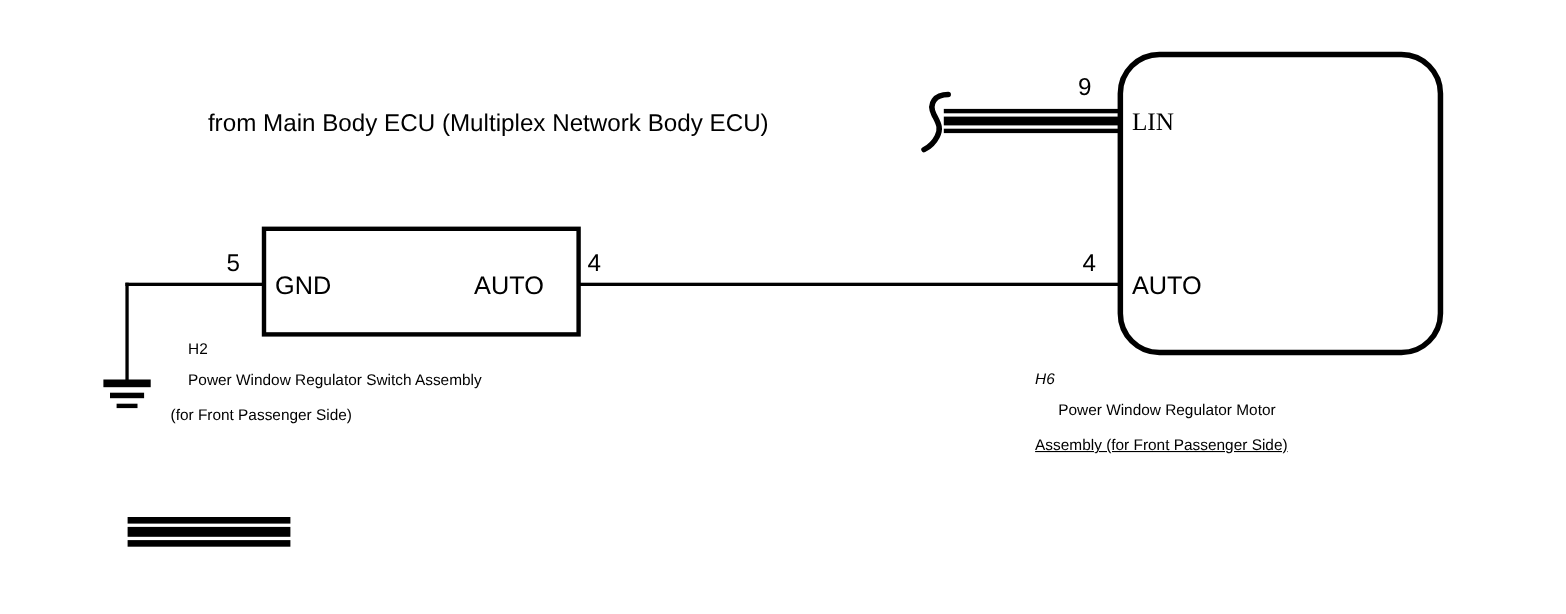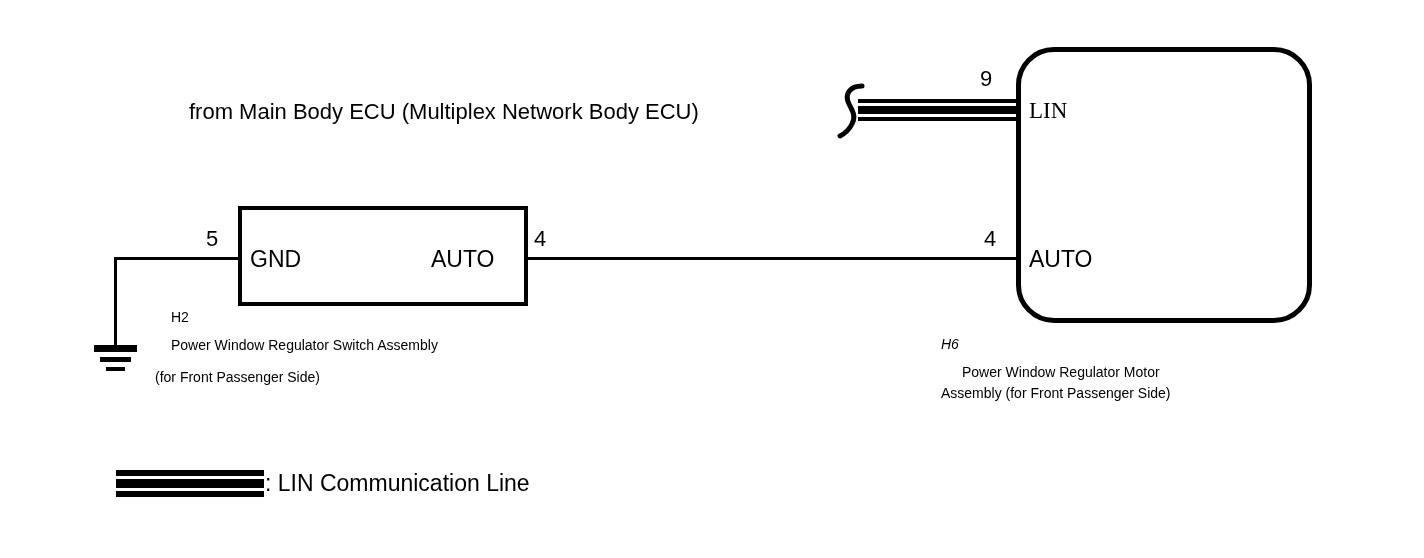--- a/index.html
+++ b/index.html
@@ -125,22 +125,21 @@
   </div>
 
   <div class="wire-h" style="left:527px; top:257px; width:492px;"></div>
 
   <div class="txt t-label" style="left:171px; top:310px;">H2</div>
   <div class="txt t-label" style="left:171px; top:338px;">Power Window Regulator Switch Assembly</div>
   <div class="txt t-label" style="left:155px; top:370px;">(for Front Passenger Side)</div>
 
   <div class="txt t-label" style="left:941px; top:337px;font-style:italic;">H6</div>
   <div class="txt t-label" style="left:914px; top:365px;margin-left:48px;">Power Window Regulator Motor</div>
-  <div class="txt t-label" style="left:941px; top:386px;">Assembly (for Front Passenger Side)</div>
+  <div class="txt t-label" style="left:941px; top:397px;text-decoration:underline;">Assembly (for Front Passenger Side)</div>
 
   <div>
     <div class="legend-bar" style="left:116px; top:470px; width:148px; height:6px;"></div>
     <div class="legend-bar" style="left:116px; top:479px; width:148px; height:9px;"></div>
     <div class="legend-bar" style="left:116px; top:491px; width:148px; height:6px;"></div>
   </div>
-  <div class="txt t-legend" style="left:265px; top:472px;">: LIN Communication Line</div>
 
 </div>
 
 </body></html>

